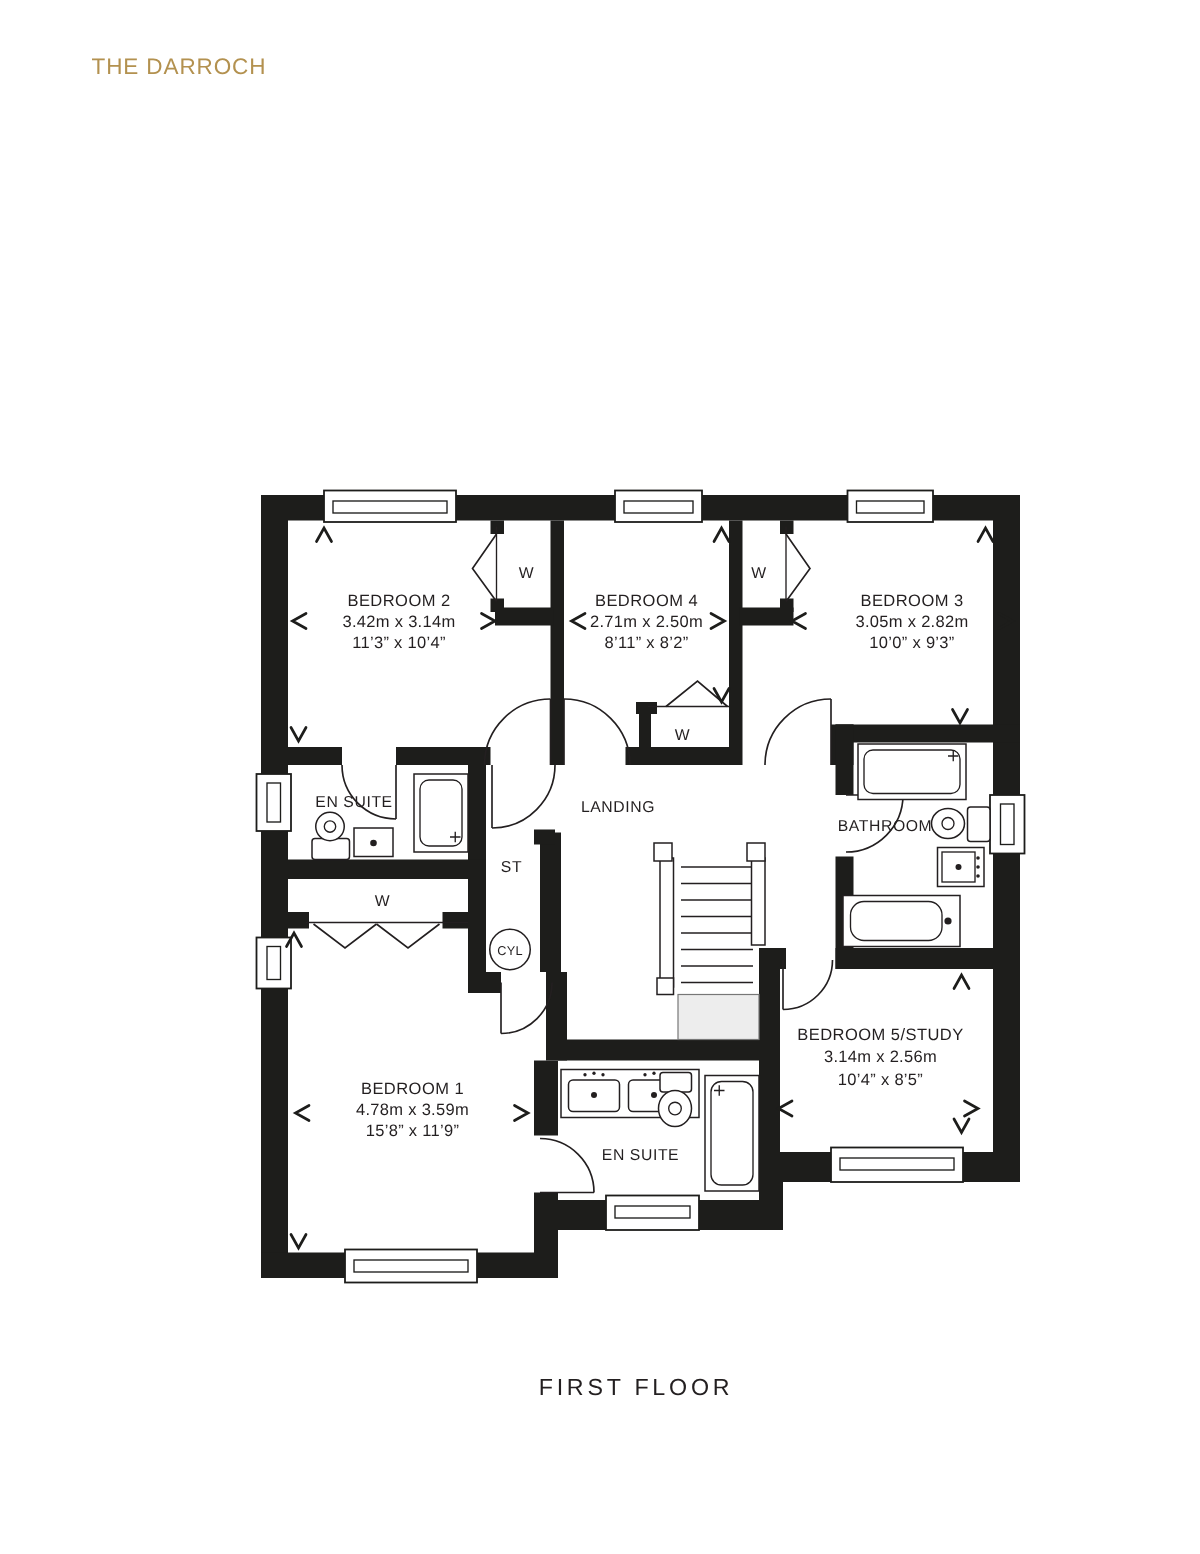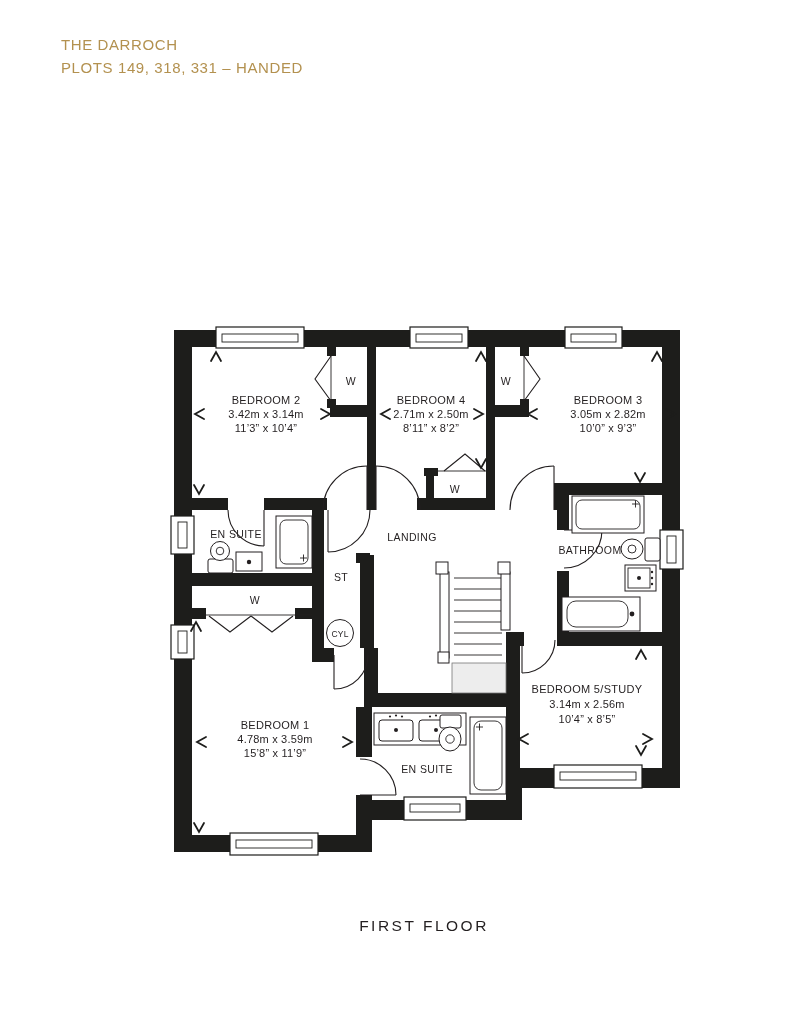--- a/index.html
+++ b/index.html
@@ -27,21 +27,20 @@
   .rail{fill:#fff;stroke:#231f20;stroke-width:1;}
   .dot{fill:#231f20;stroke:none;}
 </style>
 </head>
 <body>
 
 <div class="canvas">
 
   <div class="header">
     <div>THE DARROCH</div>
-    <div>PLOTS 149, 318, 331 – HANDED</div>
   </div>
 
   <svg width="800" height="1036" viewBox="0 0 800 1036">
 
     <g>
 
       <rect class="wall" x="150" y="330" width="506" height="17"></rect>
       <rect class="wall" x="150" y="330" width="18" height="522"></rect>
       <rect class="wall" x="150" y="835" width="198" height="17"></rect>
       <rect class="wall" x="332" y="795" width="16" height="57"></rect>

